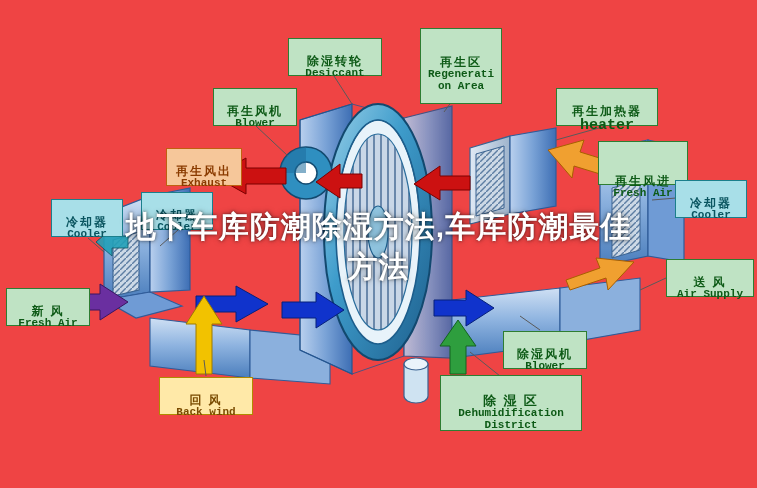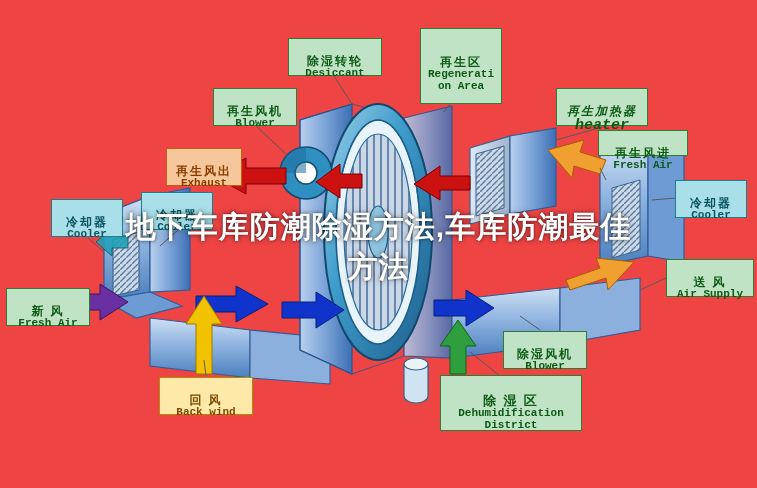--- a/index.html
+++ b/index.html
@@ -166,29 +166,29 @@
 
   <div class="lbl b-green" style="left:420px;top:28px;width:82px;height:76px;padding-top:14px;font-size:12px;">
     <span class="cn">再生区</span><span class="en" style="font-size:11px;">Regenerati
 on Area</span>
   </div>
 
   <div class="lbl b-green" style="left:213px;top:88px;width:84px;height:38px;padding-top:3px;font-size:12px;">
     <span class="cn">再生风机</span><span class="en" style="font-size:11px;">Blower</span>
   </div>
 
-  <div class="lbl b-green" style="left:556px;top:88px;width:92px;height:38px;padding-top:3px;font-size:12px;font-style:italic;">
+  <div class="lbl b-green" style="left:556px;top:88px;width:102px;height:38px;padding-top:3px;font-size:12px;">
     <span class="cn">再生加热器</span><span class="en" style="font-size:15px;">heater</span>
   </div>
 
   <div class="lbl b-orange" style="left:166px;top:148px;width:76px;height:38px;padding-top:3px;font-size:12px;">
     <span class="cn">再生风出</span><span class="en" style="font-size:11px;">Exhaust</span>
   </div>
 
-  <div class="lbl b-green" style="left:598px;top:130px;width:90px;height:26px;padding-top:3px;font-size:12px;">
+  <div class="lbl b-green" style="left:598px;top:141px;width:90px;height:44px;padding-top:20px;font-size:12px;">
     <span class="cn">再生风进</span><span class="en" style="font-size:11px;">Fresh Air</span>
   </div>
 
   <div class="lbl b-cyan" style="left:51px;top:199px;width:72px;height:38px;padding-top:3px;font-size:12px;">
     <span class="cn">冷却器</span><span class="en" style="font-size:11px;">Cooler</span>
   </div>
 
   <div class="lbl b-cyan" style="left:141px;top:192px;width:72px;height:38px;padding-top:3px;font-size:12px;">
     <span class="cn">冷却器</span><span class="en" style="font-size:11px;">Cooler</span>
   </div>

